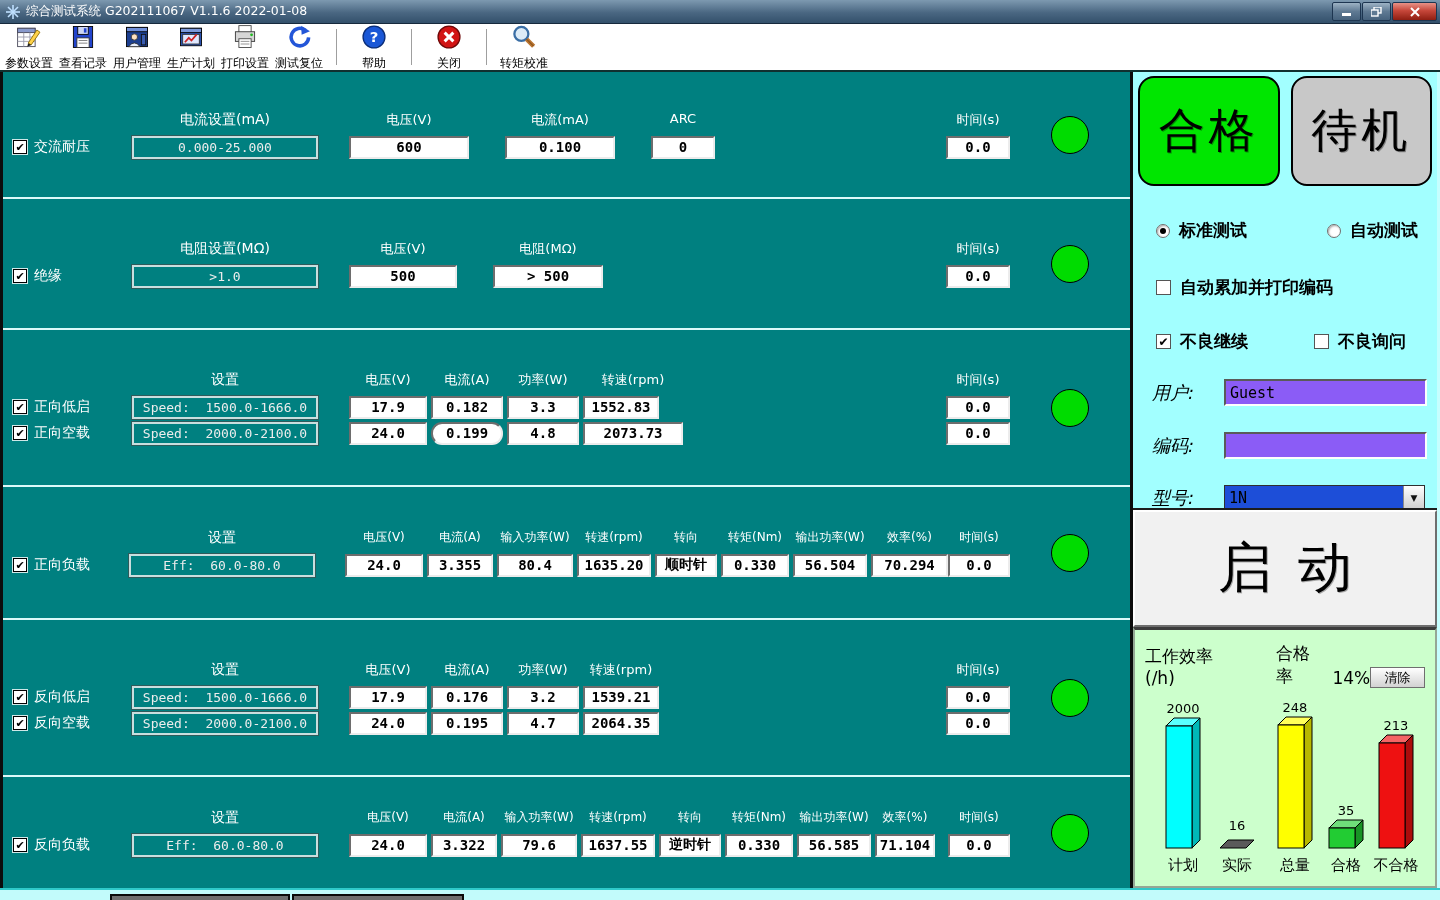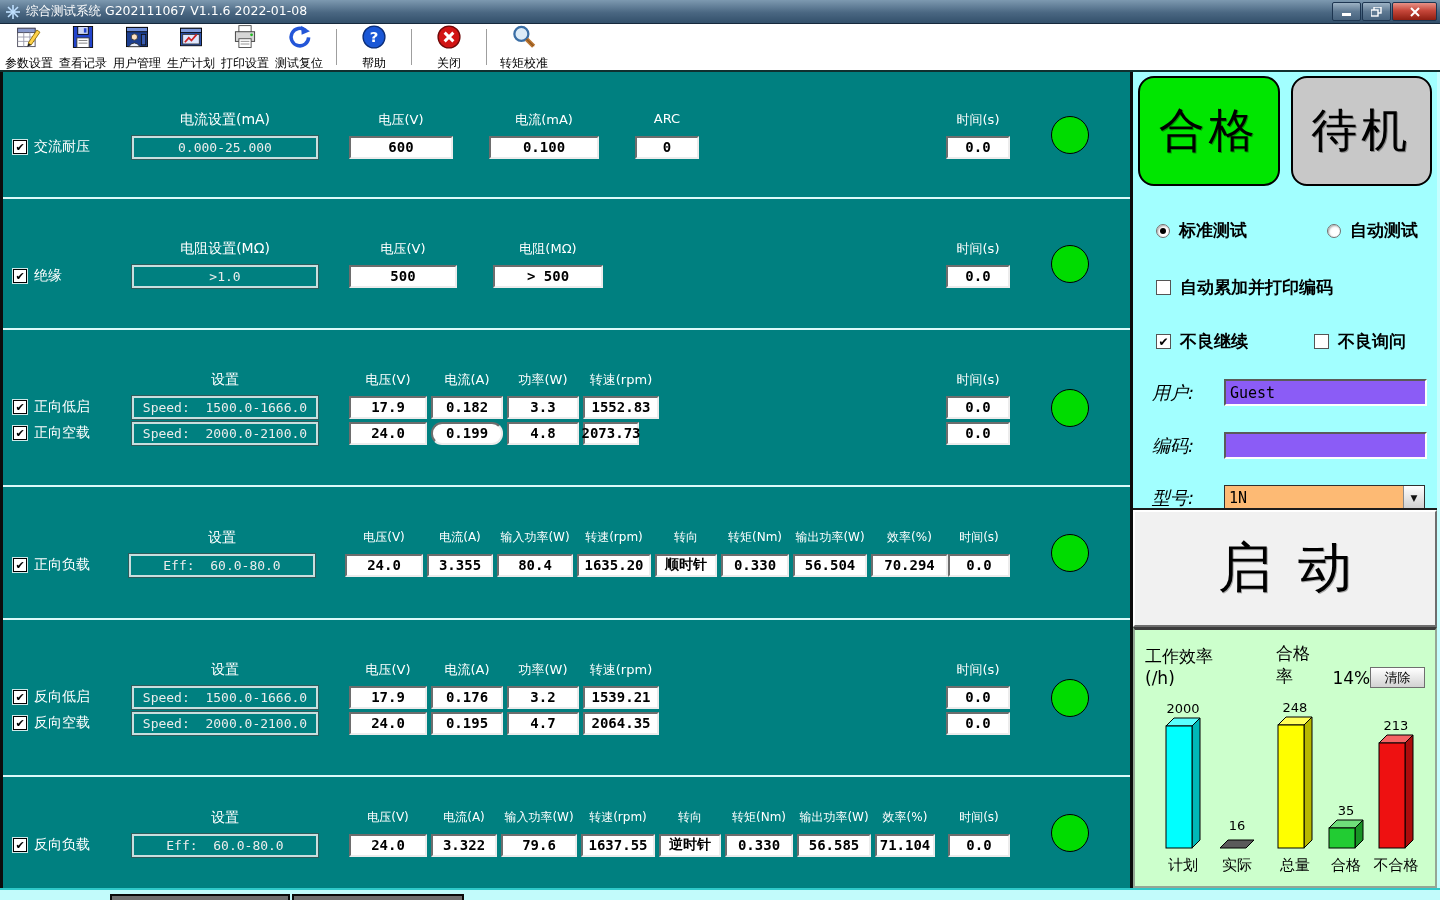--- a/index.html
+++ b/index.html
@@ -72,21 +72,21 @@
   .radio.on::after { content:""; position:absolute; inset:3px; border-radius:50%; background:#000; }
   .cb2 { width:15px; height:15px; background:#fff; border:1px solid #555; display:flex;
     align-items:center; justify-content:center; font-size:12px; font-weight:bold; flex:none; }
   .cb2.on::after { content:"✔"; }
   .cbrow1 { margin-top:34px; padding-left:18px; }
   .cbrow2 { display:flex; justify-content:space-between; margin-top:31px; padding:0 26px 0 18px; }
   .fieldrow { display:flex; align-items:center; margin-top:26px; padding:0 7px 0 14px; }
   .flabel { font-weight:normal; font-size:18px; width:72px; flex:none; font-style:italic; }
   .finput { flex:1; height:27px; background:#8b5cf6; border:2px solid; border-color:#5a5a5a #fdfdfd #fdfdfd #5a5a5a;
     font:15px "DejaVu Sans Mono",monospace; padding:0 4px; outline:none; }
-  .combo { flex:1; height:25px; background:#fdba74; border:1px solid #2f2f2f; display:flex; align-items:stretch; }
+  .combo { flex:1; height:25px; background:#1d4ed8; border:1px solid #2f2f2f; display:flex; align-items:stretch; }
   .combo .cval { flex:1; font:15px "DejaVu Sans Mono",monospace; display:flex; align-items:center; padding:0 4px; }
   .combo .carrow { width:21px; background:linear-gradient(#fefefe,#cfcfcf); border-left:1px solid #8a8a8a;
     display:flex; align-items:center; justify-content:center; font-size:9px; color:#111; }
   .startwrap { height:142px; border-top:2px solid #1d1d1d; padding:0; }
   .startbtn { width:100%; height:100%; background:#f1f1f1; border:2px solid; border-color:#fff #6e6e6e #6e6e6e #fff;
     display:flex; align-items:center; justify-content:center; font-size:54px; letter-spacing:26px;
     padding-left:26px; color:#000; text-shadow:1px 1px 0 rgba(0,0,0,.3); cursor:default; }
   .chartpanel { flex:1; background:#ccffcc; border:2px solid #95a795; border-top:3px solid #3c3c3c; padding:4px 6px 0; }
   .chead { display:flex; align-items:flex-end; font-weight:normal; font-size:17px; margin-top:8px; padding:0 4px; }
   .chead .rate-label { margin-left:42px; }
@@ -233,21 +233,21 @@
         <div class="setzone">
           <div class="sethead">电流设置(mA)</div>
           <div class="setstack">
             <div class="setbox">0.000-25.000</div>
           </div>
         </div>
         <div class="cols">
           <div class="col">
             <div class="colhead">电压(V)</div>
             <div class="vstack">
-              <div class="vbox" style="width: 104px;">600</div>
+              <div class="vbox" style="width: 120px;">600</div>
             </div>
           </div>
           <div class="col" style="margin-left: 36px;">
             <div class="colhead">电流(mA)</div>
             <div class="vstack">
               <div class="vbox" style="width: 110px;">0.100</div>
             </div>
           </div>
           <div class="col" style="margin-left: 36px;">
             <div class="colhead">ARC</div>
@@ -342,21 +342,21 @@
             <div class="colhead">功率(W)</div>
             <div class="vstack">
               <div class="vbox" style="width: 72px;">3.3</div>
               <div class="vbox" style="width: 72px;">4.8</div>
             </div>
           </div>
           <div class="col" style="margin-left: 4px;">
             <div class="colhead">转速(rpm)</div>
             <div class="vstack">
               <div class="vbox" style="width: 76px;">1552.83</div>
-              <div class="vbox" style="width: 56px;">2073.73</div>
+              <div class="vbox" style="width: 100px;">2073.73</div>
             </div>
           </div>
           <div class="col time">
             <div class="colhead">时间(s)</div>
             <div class="vstack">
               <div class="vbox" style="width: 64px;">0.0</div>
               <div class="vbox" style="width: 64px;">0.0</div>
             </div>
           </div>
         </div>

